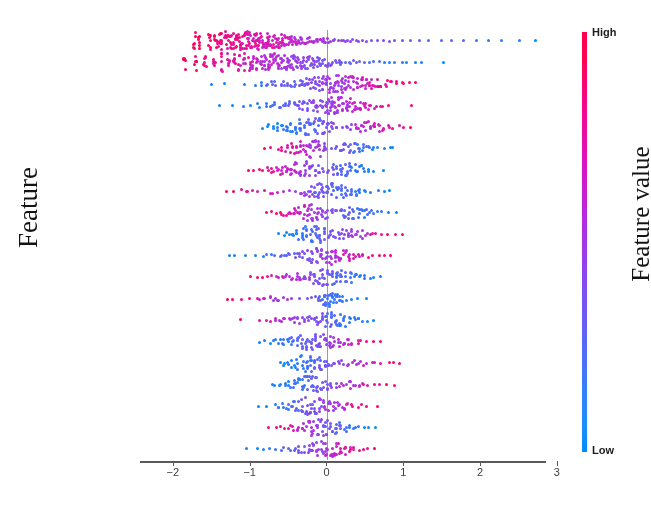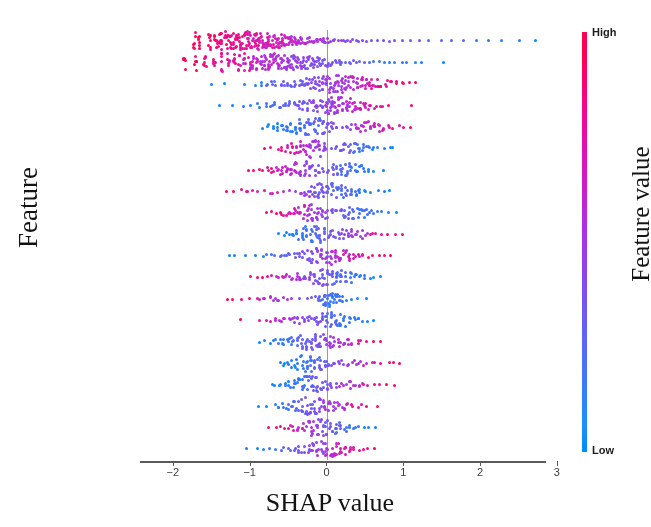--- a/index.html
+++ b/index.html
@@ -2123,20 +2123,19 @@
       <div class="xtickmark" style="left: 326.487px;"></div>
       <div class="xticklabel" style="left: 326.487px;">0</div>
       <div class="xtickmark" style="left: 403.29px;"></div>
       <div class="xticklabel" style="left: 403.29px;">1</div>
       <div class="xtickmark" style="left: 480.094px;"></div>
       <div class="xticklabel" style="left: 480.094px;">2</div>
       <div class="xtickmark" style="left: 556.897px;"></div>
       <div class="xticklabel" style="left: 556.897px;">3</div>
     </div>
 
-  <div id="xlabel">SHAP value</div>
 
   <div id="cbar"></div>
   <div id="cbar-high">High</div>
   <div id="cbar-low">Low</div>
   <div id="cbar-title">Feature value</div>
 
 </div>
 
 </body></html>

